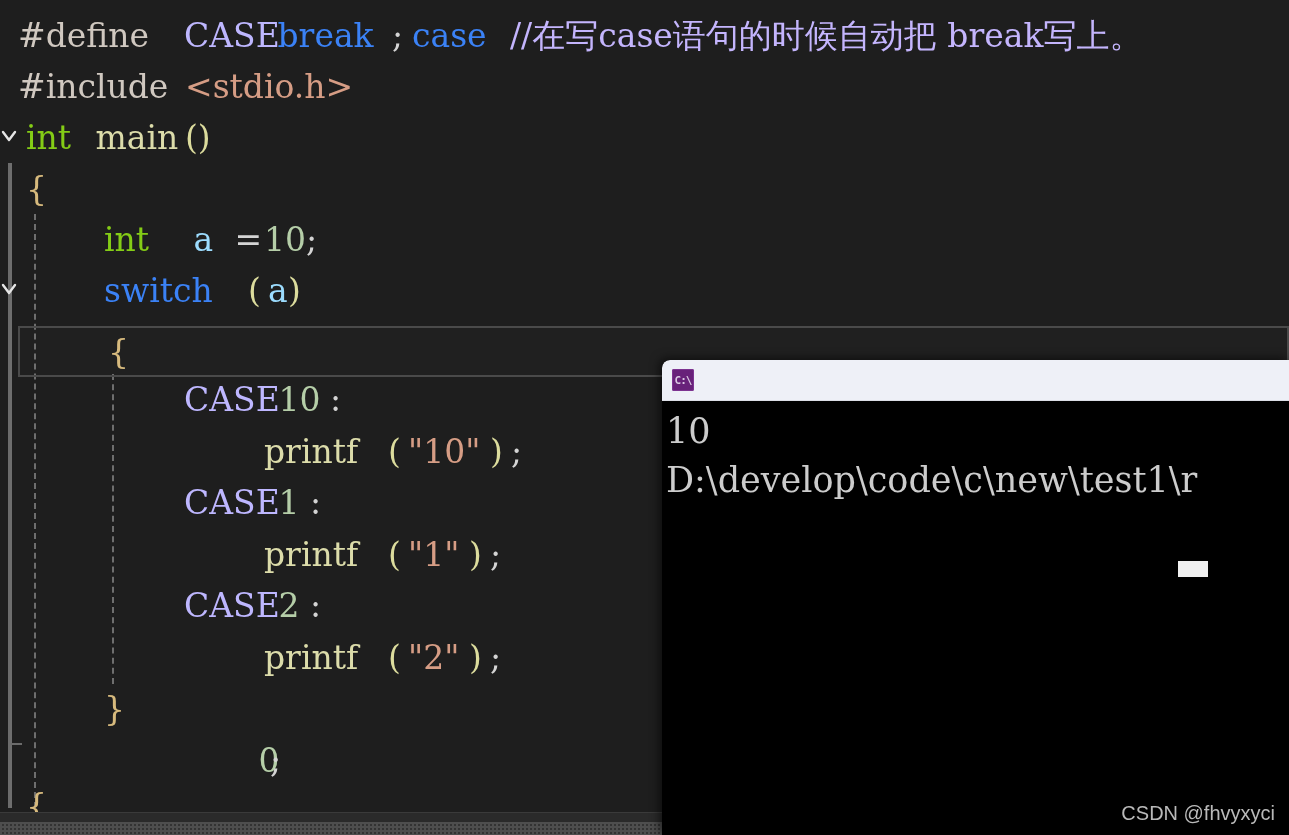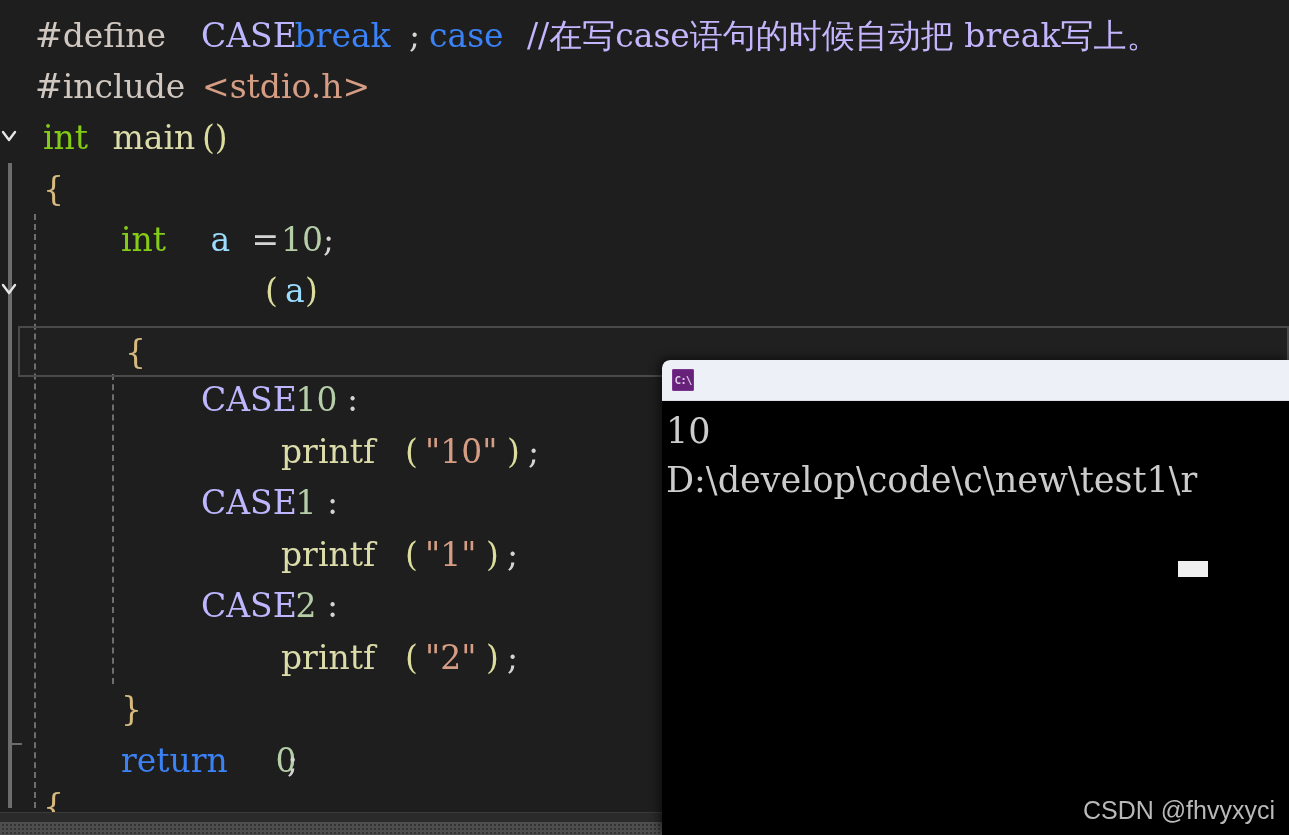--- a/index.html
+++ b/index.html
@@ -39,21 +39,20 @@
     line-height: 51px;
     white-space: pre;
     font-family: "DejaVu Serif", serif;
     font-size: 33px;
     color: #d4d4d4;
     letter-spacing: 0px;
   }
   .code-text {
     position: absolute;
     white-space: pre;
-    margin-left: 17px;
   }
 
   
   .t-pre   { color: #d0c8c0; }
   .t-macro { color: #beb7ff; }
   .t-kw    { color: #3b82f6; }
   .t-type  { color: #84cc16; }
   .t-var   { color: #9cdcfe; }
   .t-num   { color: #b5cea8; }
   .t-fn    { color: #dcdcaa; }
@@ -211,21 +210,21 @@
     height: 16px;
     background: #f0f0f0;
   }
 
   
   #watermark {
     position: absolute;
     right: 14px;
     bottom: 10px;
     font-family: "Liberation Sans", sans-serif;
-    font-size: 25px;
+    font-size: 20px;
     color: #b9b9b9;
     z-index: 20;
     white-space: nowrap;
   }
 </style>
 </head>
 <body>
 
 <div id="editor">
 
@@ -253,30 +252,30 @@
       </div>
 
     <div id="line-highlight"></div>
 
     <div id="code-lines">
         <div class="code-line" style="top: 10px; width: 1289px;"><span class="code-text t-pre" style="left: 18px;">#define </span><span class="code-text t-macro" style="left: 184px;">CASE</span><span class="code-text t-kw" style="left: 267px;"> break</span><span class="code-text t-punc" style="left: 392px;">;</span><span class="code-text t-kw" style="left: 412px;">case</span><span class="code-text t-cmt" style="left: 510px;">//在写case语句的时候自动把 break写上。</span></div>
         <div class="code-line" style="top: 61px; width: 1289px;"><span class="code-text t-pre" style="left: 18px;">#include</span><span class="code-text t-inc" style="left: 185px;">&lt;stdio.h&gt;</span></div>
         <div class="code-line" style="top: 112px; width: 1289px;"><span class="code-text t-type" style="left: 26px;">int</span><span class="code-text t-fn" style="left: 85px;"> main</span><span class="code-text t-paren" style="left: 185px;">()</span></div>
         <div class="code-line" style="top: 163px; width: 1289px;"><span class="code-text t-brace" style="left: 26px;">{</span></div>
         <div class="code-line" style="top: 214px; width: 1289px;"><span class="code-text t-type" style="left: 104px;">int</span><span class="code-text t-var" style="left: 183px;"> a</span><span class="code-text t-punc" style="left: 224px;"> = </span><span class="code-text t-num" style="left: 264px;">10</span><span class="code-text t-punc" style="left: 306px;">;</span></div>
-        <div class="code-line" style="top: 265px; width: 1289px;"><span class="code-text t-paren" style="left: 248px;">(</span><span class="code-text t-var" style="left: 268px;">a</span><span class="code-text t-paren" style="left: 288px;">)</span></div>
+        <div class="code-line" style="top: 265px; width: 1289px;"><span class="code-text t-kw" style="left: 104px;">switch</span><span class="code-text t-paren" style="left: 248px;">(</span><span class="code-text t-var" style="left: 268px;">a</span><span class="code-text t-paren" style="left: 288px;">)</span></div>
         <div class="code-line" style="top: 326px; width: 1289px;"><span class="code-text t-brace" style="left: 108px;">{</span></div>
         <div class="code-line" style="top: 374px; width: 1289px;"><span class="code-text t-macro" style="left: 184px;">CASE</span><span class="code-text t-num" style="left: 268px;"> 10</span><span class="code-text t-punc" style="left: 330px;">:</span></div>
         <div class="code-line" style="top: 426px; width: 1289px;"><span class="code-text t-fn" style="left: 264px;">printf</span><span class="code-text t-paren" style="left: 388px;">(</span><span class="code-text t-str" style="left: 408px;">"10"</span><span class="code-text t-paren" style="left: 490px;">)</span><span class="code-text t-punc" style="left: 511px;">;</span></div>
         <div class="code-line" style="top: 477px; width: 1289px;"><span class="code-text t-macro" style="left: 184px;">CASE</span><span class="code-text t-num" style="left: 268px;"> 1</span><span class="code-text t-punc" style="left: 310px;">:</span></div>
         <div class="code-line" style="top: 529px; width: 1289px;"><span class="code-text t-fn" style="left: 264px;">printf</span><span class="code-text t-paren" style="left: 388px;">(</span><span class="code-text t-str" style="left: 408px;">"1"</span><span class="code-text t-paren" style="left: 469px;">)</span><span class="code-text t-punc" style="left: 490px;">;</span></div>
         <div class="code-line" style="top: 580px; width: 1289px;"><span class="code-text t-macro" style="left: 184px;">CASE</span><span class="code-text t-num" style="left: 268px;"> 2</span><span class="code-text t-punc" style="left: 310px;">:</span></div>
         <div class="code-line" style="top: 632px; width: 1289px;"><span class="code-text t-fn" style="left: 264px;">printf</span><span class="code-text t-paren" style="left: 388px;">(</span><span class="code-text t-str" style="left: 408px;">"2"</span><span class="code-text t-paren" style="left: 469px;">)</span><span class="code-text t-punc" style="left: 490px;">;</span></div>
         <div class="code-line" style="top: 683px; width: 1289px;"><span class="code-text t-brace" style="left: 104px;">}</span></div>
-        <div class="code-line" style="top: 735px; width: 1289px;"><span class="code-text t-kw" style="left: 104px;">return</span><span class="code-text t-num" style="left: 248px;"> 0</span><span class="code-text t-punc" style="left: 270px;">;</span></div>
+        <div class="code-line" style="top: 735px; width: 1289px;"><span class="code-text t-num" style="left: 248px;"> 0</span><span class="code-text t-punc" style="left: 270px;">;</span></div>
         <div class="code-line" style="top: 780px; width: 1289px;"><span class="code-text t-brace" style="left: 26px;">{</span></div>
       </div>
   </div>
 
   <div id="hscroll">
     <div id="hscroll-thumb"></div>
   </div>
 </div>
 
 <div id="console-window">

